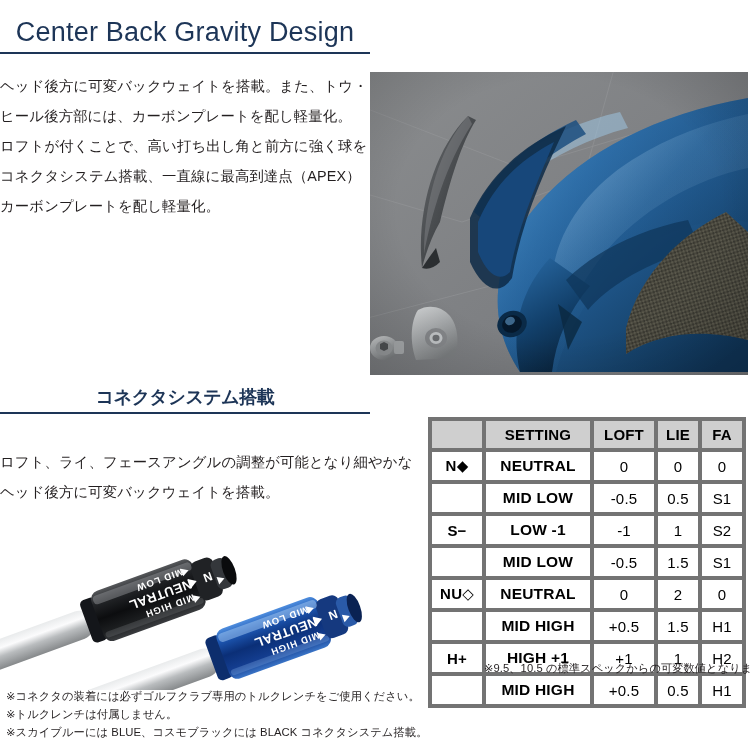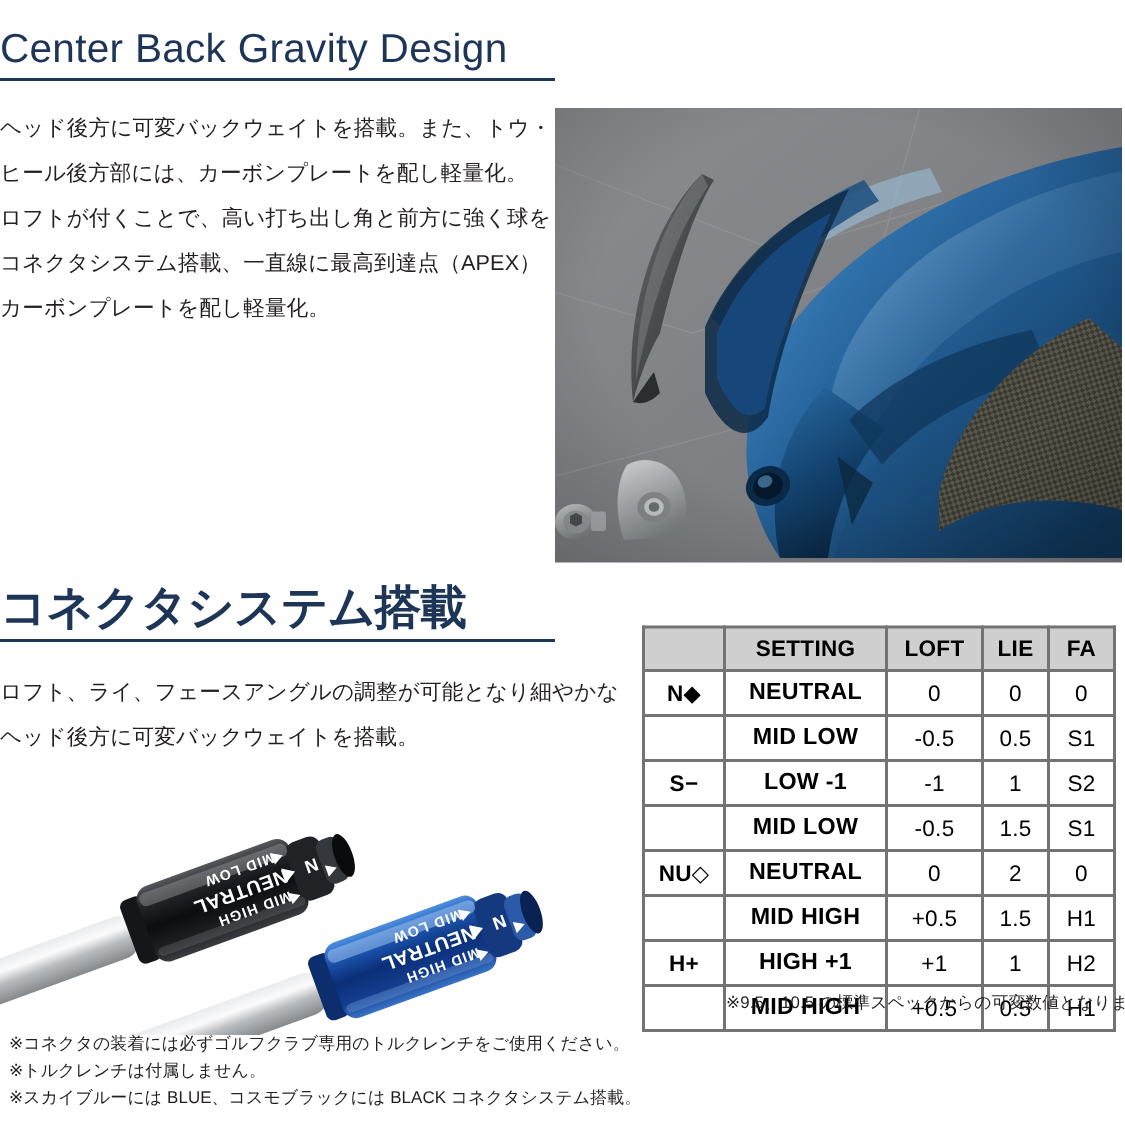--- a/index.html
+++ b/index.html
@@ -23,31 +23,32 @@
     left: 0;
     width: 370px;
   }
   .section-head .title {
     font-size: 27px;
     line-height: 1.08;
     color: #1d3557;
     font-weight: 400;
     letter-spacing: .2px;
     white-space: nowrap;
+    text-align: center;
   }
   .section-head .rule {
     margin-top: 5px;
     height: 2px;
     background: #1d3557;
     width: 100%;
   }
   #head-1 { top: 18px; }
   #head-2 { top: 388px; }
   #head-2 .title {
-    font-size: 31px;
+    font-size: 18px;
     font-weight: 700;
     letter-spacing: -0.5px;
   }
 
   
   .body-copy {
     position: absolute;
     left: 0;
     font-size: 14.4px;
     line-height: 2.08;
@@ -88,21 +89,21 @@
     top: 417px;
     width: 314px;
   }
   table.spec {
     border-collapse: collapse;
     width: 314px;
     table-layout: fixed;
     font-size: 15px;
   }
   table.spec th, table.spec td {
-    border: 2px solid #737373;
+    border: 4px solid #737373;
     text-align: center;
     font-weight: 700;
     color: #000;
     height: 28px;
     padding: 0;
     letter-spacing: .2px;
     white-space: nowrap;
   }
   table.spec thead th {
     background: #cfcfcf;

